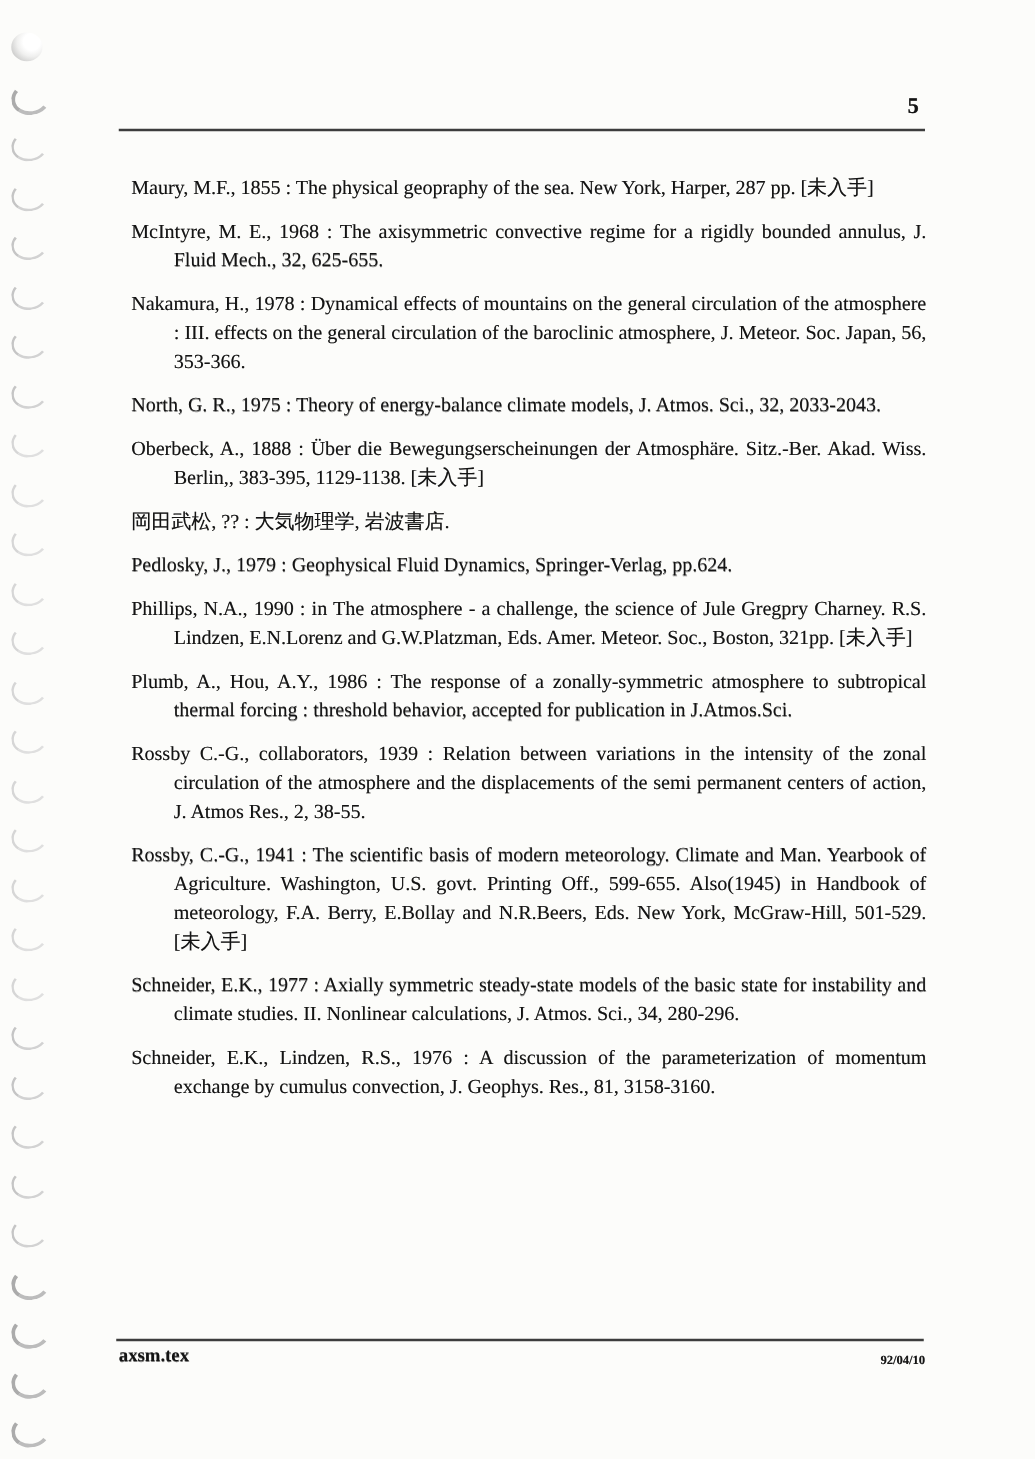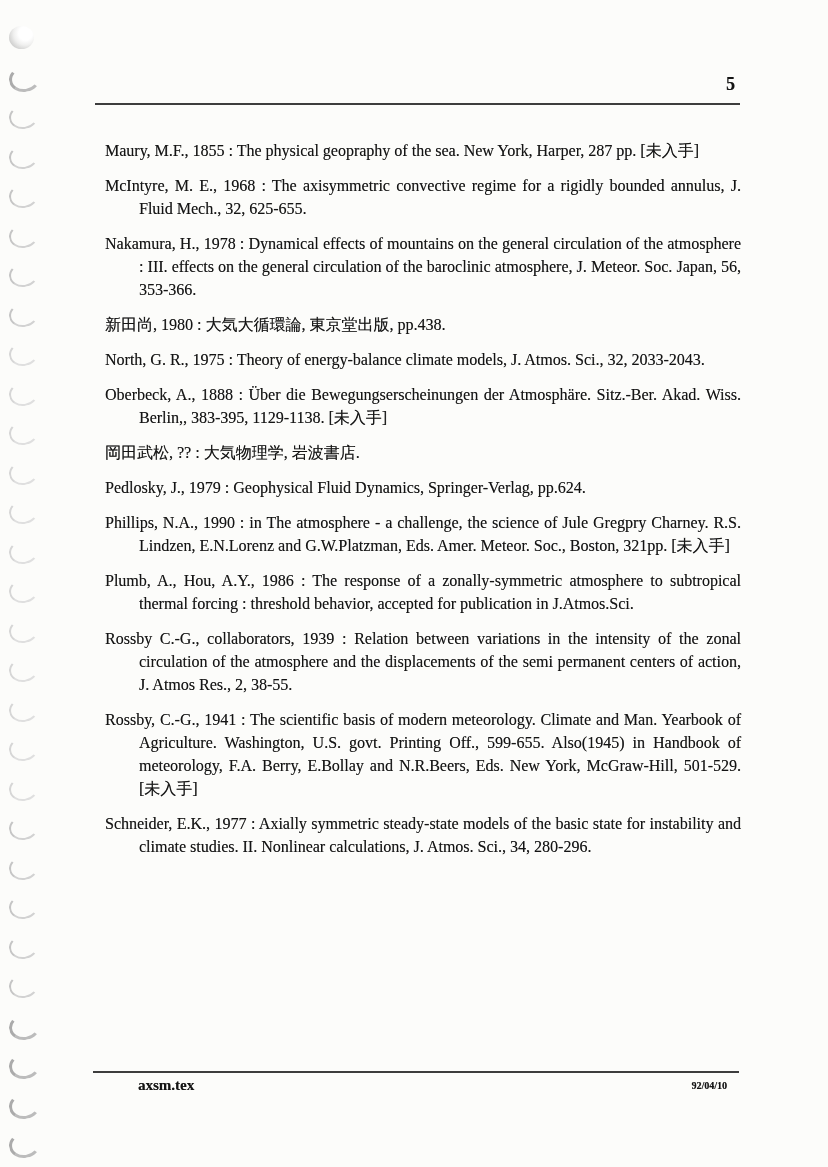--- a/index.html
+++ b/index.html
@@ -51,25 +51,24 @@
     text-shadow: 0.2px 0.2px 0.3px rgba(0,0,0,0.45);
   }
   .seg-i { }
   .seg-b { font-weight: 400; }
   
   .footer-rule {
     position: absolute; top: 1071px; left: 93px; right: 89px;
     height: 2px; background: #3d3d3d;
   }
   .footer-row {
-    position: absolute; top: 1077px; left: 95px; right: 101px;
-    display: flex; justify-content: space-between; align-items: center;
+    position: absolute; top: 1077px; left: 95px; right: 88px;
+    display: flex; justify-content: space-between; align-items: flex-end;
     font-weight: 700;
     text-shadow: 0.2px 0.2px 0.3px rgba(0,0,0,0.5);
-    margin-left: 43px;
   }
   .footer-filename { font-size: 15px; }
   .footer-date { font-size: 10px; }
 </style>
 </head>
 <body>
 
 <div id="binding-marks">
     <div class="mark hole" style="top: 26px;"></div>
     <div class="mark m-dark" style="top: 65.5px;"></div>
@@ -102,29 +101,29 @@
     <div class="mark m-dark" style="top: 1132px;"></div>
   </div>
 
 <div class="page-number">5</div>
 <div class="header-rule"></div>
 
 <div id="ref-list">
     <p class="ref"><span class="seg-n">Maury, M.F., 1855 : </span><span class="seg-i">The physical geopraphy of the sea</span><span class="seg-n">.  New York, Harper, 287 pp. [未入手]</span></p>
     <p class="ref"><span class="seg-n">McIntyre, M. E., 1968 : The axisymmetric convective regime for a rigidly bounded annulus, </span><span class="seg-i">J. Fluid Mech.</span><span class="seg-n">, </span><span class="seg-b">32</span><span class="seg-n">, 625-655.</span></p>
     <p class="ref"><span class="seg-n">Nakamura, H., 1978 : Dynamical effects of mountains on the general circulation of the atmosphere : III. effects on the general circulation of the baroclinic atmosphere, </span><span class="seg-i">J. Meteor. Soc. Japan</span><span class="seg-n">, </span><span class="seg-b">56</span><span class="seg-n">, 353-366.</span></p>
-    <p class="ref"><span class="seg-n">新田尚, 1980 : 大気大循環論, 東京堂出版, pp.438.</span></p>
     <p class="ref"><span class="seg-n">North, G. R., 1975 : Theory of energy-balance climate models, </span><span class="seg-i">J. Atmos. Sci.</span><span class="seg-n">, </span><span class="seg-b">32</span><span class="seg-n">, 2033-2043.</span></p>
     <p class="ref"><span class="seg-n">Oberbeck, A., 1888 : Über die Bewegungserscheinungen der Atmosphäre. </span><span class="seg-i">Sitz.-Ber. Akad. Wiss. Berlin,</span><span class="seg-n">, 383-395, 1129-1138. [未入手]</span></p>
     <p class="ref"><span class="seg-n">岡田武松, ?? : 大気物理学, 岩波書店.</span></p>
     <p class="ref"><span class="seg-n">Pedlosky, J., 1979 : </span><span class="seg-i">Geophysical Fluid Dynamics</span><span class="seg-n">, Springer-Verlag, pp.624.</span></p>
     <p class="ref"><span class="seg-n">Phillips, N.A., 1990 : in </span><span class="seg-i">The atmosphere - a challenge, the science of Jule Gregpry Charney.</span><span class="seg-n">  R.S. Lindzen, E.N.Lorenz and G.W.Platzman, Eds.  Amer.  Meteor.  Soc., Boston, 321pp. [未入手]</span></p>
     <p class="ref"><span class="seg-n">Plumb, A., Hou, A.Y., 1986 : The response of a zonally-symmetric atmosphere to subtropical thermal forcing : threshold behavior, accepted for publication in </span><span class="seg-i">J.Atmos.Sci.</span></p>
     <p class="ref"><span class="seg-n">Rossby C.-G., collaborators, 1939 : Relation between variations in the intensity of the zonal circulation of the atmosphere and the displacements of the semi permanent centers of action, </span><span class="seg-i">J. Atmos Res.</span><span class="seg-n">, </span><span class="seg-b">2</span><span class="seg-n">, 38-55.</span></p>
     <p class="ref"><span class="seg-n">Rossby, C.-G., 1941 : The scientific basis of modern meteorology.  </span><span class="seg-i">Climate and Man.</span><span class="seg-n"> Yearbook of Agriculture. Washington, U.S. govt. Printing Off., 599-655. Also(1945) in </span><span class="seg-i">Handbook of meteorology</span><span class="seg-n">, F.A. Berry, E.Bollay and N.R.Beers, Eds.  New York, McGraw-Hill, 501-529. [未入手]</span></p>
     <p class="ref"><span class="seg-n">Schneider, E.K., 1977 :  Axially symmetric steady-state models of the basic state for instability and climate studies. II. Nonlinear calculations, </span><span class="seg-i">J. Atmos. Sci.</span><span class="seg-n">, </span><span class="seg-b">34</span><span class="seg-n">, 280-296.</span></p>
+    <p class="ref"><span class="seg-n">Schneider, E.K., Lindzen, R.S., 1976 : A discussion of the parameterization of momentum exchange by cumulus convection, </span><span class="seg-i">J. Geophys. Res.</span><span class="seg-n">, </span><span class="seg-b">81</span><span class="seg-n">, 3158-3160.</span></p>
   </div>
 
 <div class="footer-rule"></div>
 <div class="footer-row">
   <span class="footer-filename">axsm.tex</span>
   <span class="footer-date">92/04/10</span>
 </div>
 
 </body></html>

